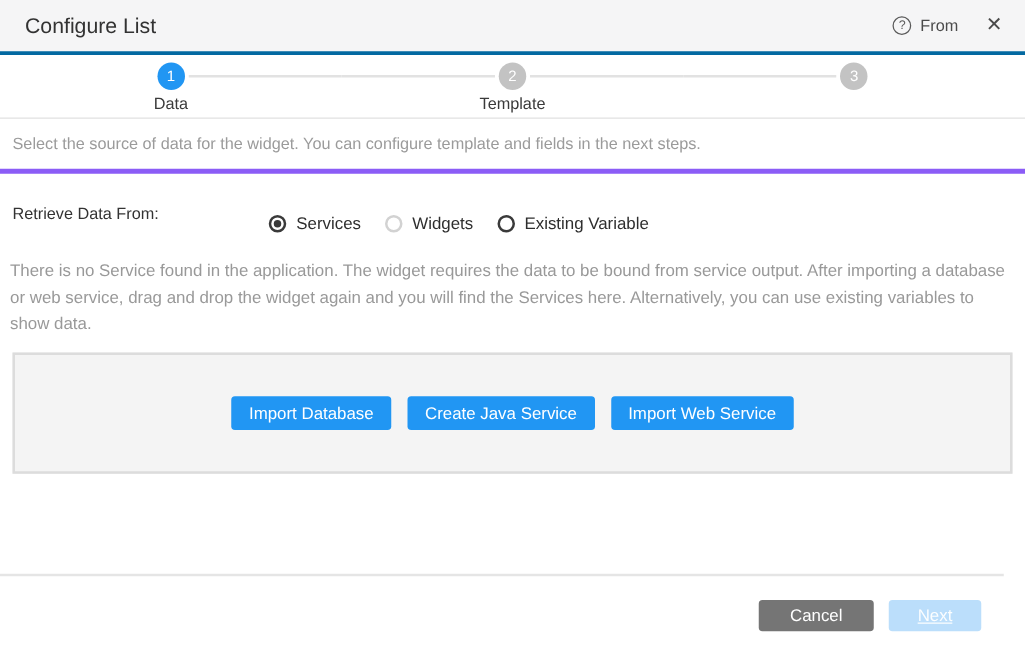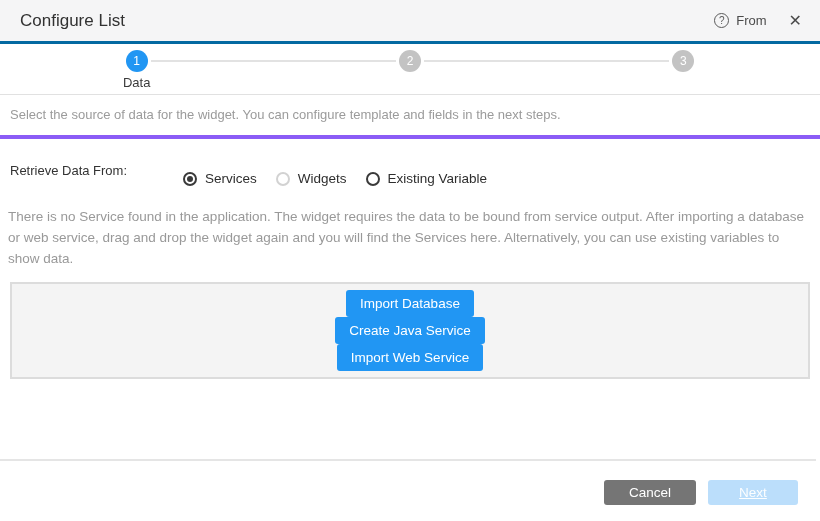--- a/index.html
+++ b/index.html
@@ -102,20 +102,21 @@
     border-bottom: 4px solid #8b5cf6;
     font-size: 13px;
     color: #9b9b9b;
   }
 
   
   .retrieve-row {
     display: flex;
     align-items: center;
     padding: 15px 10px 12px;
+    gap: 32px;
   }
   .retrieve-label {
     font-size: 13px;
     color: #333333;
     width: 173px;
     flex-shrink: 0;
   }
   .radio-group { display: flex; align-items: center; gap: 19px; }
   .radio-option { display: flex; align-items: center; gap: 8px; cursor: pointer; margin-top: 17px; }
   .radio-circle {
@@ -146,38 +147,38 @@
 
   
   .services-panel {
     margin: 13px 10px 0;
     height: 97px;
     background: #f4f4f4;
     border: 2px solid #dcdcdc;
     display: flex;
     align-items: center;
     justify-content: center;
-    flex-direction: column;
+    gap: 13px;
   }
   .btn-primary {
     background: #2196f3;
     color: #ffffff;
     border: none;
     border-radius: 3px;
     font-family: "Liberation Sans", sans-serif;
     font-size: 13.5px;
     padding: 6px 14px;
     height: 27px;
     cursor: pointer;
   }
 
   
   .footer {
     position: absolute;
-    left: 0; right: 4px; bottom: 0;
+    left: 0; right: 17px; bottom: 0;
     border-top: 2px solid #e5e5e5;
     padding: 19px 18px 16px;
     display: flex;
     justify-content: flex-end;
     gap: 12px;
     background: #ffffff;
   }
   .btn-cancel {
     background: #757575;
     color: #ffffff;
@@ -186,21 +187,21 @@
     width: 92px; height: 25px;
     font-family: "Liberation Sans", sans-serif;
     font-size: 13.5px;
     cursor: pointer;
   }
   .btn-next {
     background: #bbdefb;
     color: rgba(255,255,255,0.95);
     border: none;
     border-radius: 3px;
-    width: 90px; height: 25px;
+    width: 74px; height: 25px;
     font-family: "Liberation Sans", sans-serif;
     font-size: 13.5px;
     cursor: default;
     text-decoration: underline;
   }
 </style>
 </head>
 <body>
 
 <div class="dialog-header">
@@ -212,20 +213,21 @@
   </div>
 </div>
 
 <div class="stepper">
   <div class="step active">
     <div class="step-circle">1</div>
     <div class="step-label">Data</div>
   </div>
   <div class="step">
     <div class="step-circle">2</div>
+    <div class="step-label">Template</div>
   </div>
   <div class="step">
     <div class="step-circle">3</div>
   </div>
 </div>
 
 <div class="description-row">Select the source of data for the widget. You can configure template and fields in the next steps.</div>
 
 <div class="retrieve-row">
   <div class="retrieve-label">Retrieve Data From:</div>

